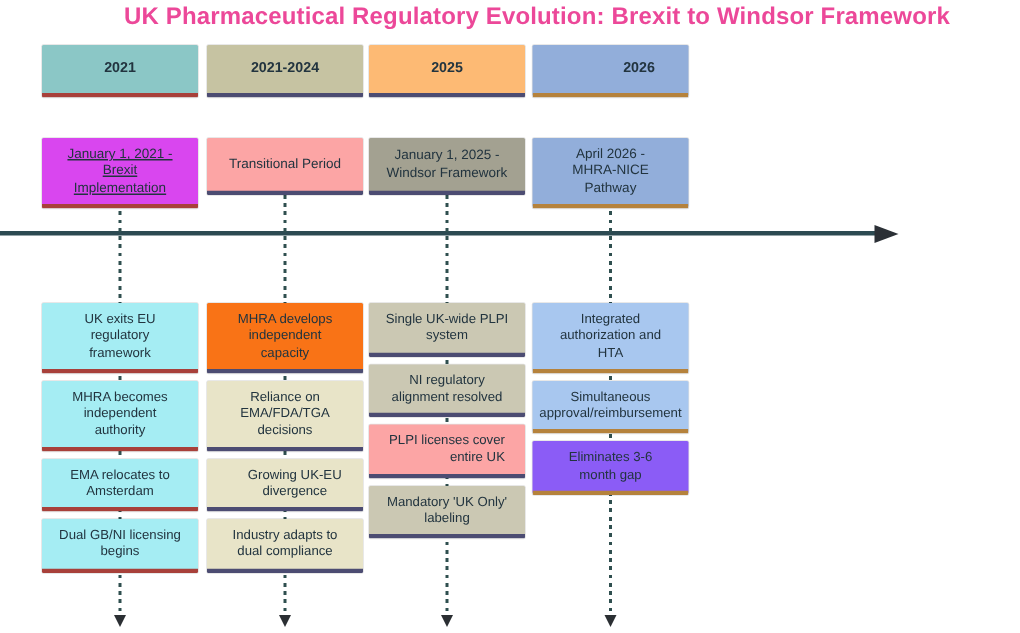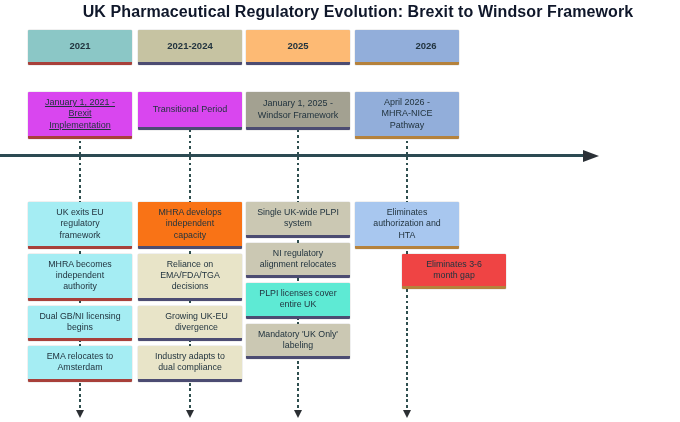--- a/index.html
+++ b/index.html
@@ -2,21 +2,21 @@
 <html><head>
 <meta charset="utf-8">
 <style>
   html,body{margin:0;padding:0;background:#ffffff;}
   #stage{
     position:relative;width:680px;height:422px;background:#ffffff;overflow:hidden;
     font-family:"Liberation Sans", sans-serif;color:#22343f;
   }
   .title{
     position:absolute;top:3px;left:40px;width:636px;text-align:center;
-    font-size:16px;font-weight:bold;color:#0f172a;letter-spacing:0.1px;
+    font-size:16px;font-weight:bold;color:#ec4899;letter-spacing:0.1px;
   }
   .timeline-line{
     position:absolute;top:154px;left:0;width:584px;height:3px;background:#2c4a52;z-index:0;
   }
   .timeline-head{
     position:absolute;top:150px;left:583px;width:0;height:0;z-index:0;
     border-top:6px solid transparent;border-bottom:6px solid transparent;
     border-left:16px solid #2b3036;
   }
   .col{position:absolute;top:0;width:104px;height:422px;}
@@ -65,31 +65,31 @@
         <div class="box milestone" style="background: #d946ef; border-bottom-color: rgb(168, 64, 58); text-decoration: underline;">January 1, 2021 -
 Brexit
 Implementation</div>
         <div class="details">
           <div class="detail" style="background: rgb(165, 237, 243); border-bottom-color: rgb(168, 64, 58);">UK exits EU
 regulatory
 framework</div>
           <div class="detail" style="background: rgb(165, 237, 243); border-bottom-color: rgb(168, 64, 58);">MHRA becomes
 independent
 authority</div>
+          <div class="detail" style="background: rgb(165, 237, 243); border-bottom-color: rgb(168, 64, 58);">EMA relocates to
+Amsterdam</div>
           <div class="detail" style="background: rgb(165, 237, 243); border-bottom-color: rgb(168, 64, 58);">Dual GB/NI licensing
 begins</div>
-          <div class="detail" style="background: rgb(165, 237, 243); border-bottom-color: rgb(168, 64, 58);">EMA relocates to
-Amsterdam</div>
         </div>
       </div>
       <div class="col" style="left: 138px;">
         <div class="dash" style="left: 51px;"></div>
         <div class="down-head" style="left: 47.5px;"></div>
         <div class="box year" style="background: rgb(198, 195, 162); border-bottom-color: rgb(76, 76, 114);">2021-2024</div>
-        <div class="box milestone" style="background: #d946ef; border-bottom-color: rgb(76, 76, 114);">Transitional Period</div>
+        <div class="box milestone" style="background: #fca5a5; border-bottom-color: rgb(76, 76, 114);">Transitional Period</div>
         <div class="details">
           <div class="detail" style="background: #f97316; border-bottom-color: rgb(76, 76, 114);">MHRA develops
 independent
 capacity</div>
           <div class="detail" style="background: rgb(232, 228, 200); border-bottom-color: rgb(76, 76, 114);">Reliance on
 EMA/FDA/TGA
 decisions</div>
           <div class="detail" style="background: rgb(232, 228, 200); border-bottom-color: rgb(76, 76, 114); padding-left: 16px;">Growing UK-EU
 divergence</div>
           <div class="detail" style="background: rgb(232, 228, 200); border-bottom-color: rgb(76, 76, 114);">Industry adapts to
@@ -99,36 +99,38 @@
       <div class="col" style="left: 246px;">
         <div class="dash" style="left: 51px;"></div>
         <div class="down-head" style="left: 47.5px;"></div>
         <div class="box year" style="background: #fdba74; border-bottom-color: rgb(76, 76, 114);">2025</div>
         <div class="box milestone" style="background: rgb(163, 161, 145); border-bottom-color: rgb(76, 76, 114);">January 1, 2025 -
 Windsor Framework</div>
         <div class="details">
           <div class="detail" style="background: rgb(203, 200, 179); border-bottom-color: rgb(76, 76, 114);">Single UK-wide PLPI
 system</div>
           <div class="detail" style="background: rgb(203, 200, 179); border-bottom-color: rgb(76, 76, 114);">NI regulatory
-alignment relocates</div>
-          <div class="detail" style="background: #5eead4; border-bottom-color: rgb(76, 76, 114);">PLPI licenses cover
+alignment resolved</div>
+          <div class="detail" style="background: #fca5a5; border-bottom-color: rgb(76, 76, 114); text-align: right;">PLPI licenses cover
 entire UK</div>
           <div class="detail" style="background: rgb(203, 200, 179); border-bottom-color: rgb(76, 76, 114);">Mandatory 'UK Only'
 labeling</div>
         </div>
       </div>
       <div class="col" style="left: 355px;">
         <div class="dash" style="left: 51px;"></div>
         <div class="down-head" style="left: 47.5px;"></div>
         <div class="box year" style="background: rgb(146, 174, 218); border-bottom-color: rgb(181, 130, 60); padding-left: 38px;">2026</div>
         <div class="box milestone" style="background: rgb(146, 174, 218); border-bottom-color: rgb(181, 130, 60);">April 2026 -
 MHRA-NICE
 Pathway</div>
         <div class="details">
-          <div class="detail" style="background: rgb(168, 199, 239); border-bottom-color: rgb(181, 130, 60);">Eliminates
+          <div class="detail" style="background: rgb(168, 199, 239); border-bottom-color: rgb(181, 130, 60);">Integrated
 authorization and
 HTA</div>
-          <div class="detail" style="background: #ef4444; border-bottom-color: rgb(181, 130, 60); margin-left: 47px;">Eliminates 3-6
+          <div class="detail" style="background: rgb(168, 199, 239); border-bottom-color: rgb(181, 130, 60);">Simultaneous
+approval/reimbursement</div>
+          <div class="detail" style="background: #8b5cf6; border-bottom-color: rgb(181, 130, 60);">Eliminates 3-6
 month gap</div>
         </div>
       </div>
     </div>
 </div>
 
 </body></html>

